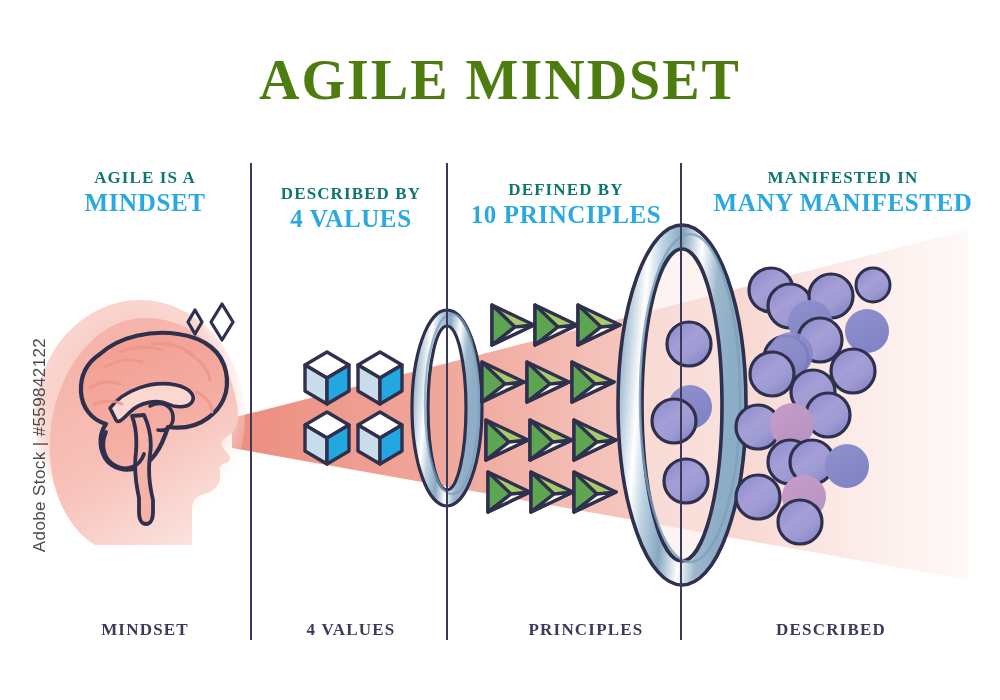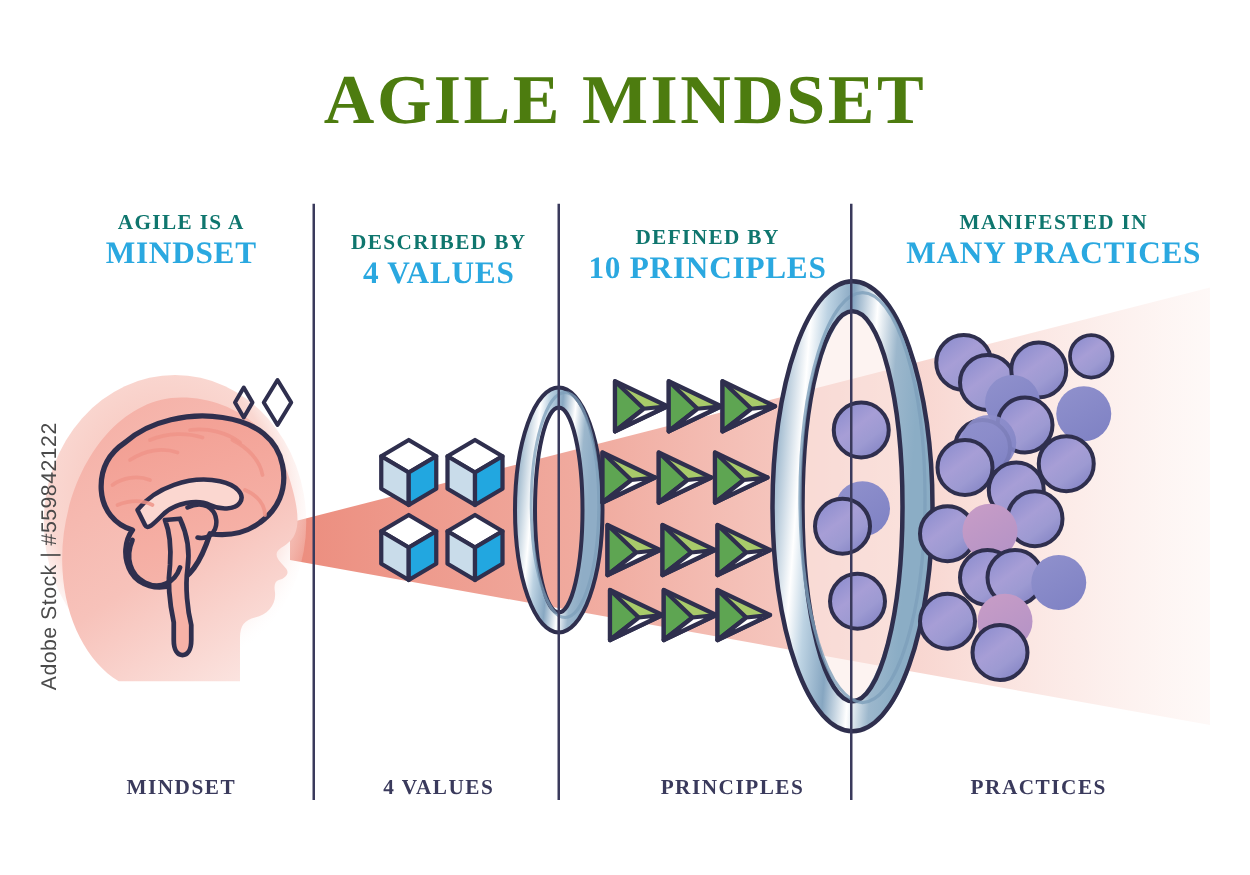--- a/index.html
+++ b/index.html
@@ -355,26 +355,26 @@
   <div class="hdr" id="hdr1">
     <span class="top">DESCRIBED BY</span>
     <span class="bot">4 VALUES</span>
   </div>
   <div class="hdr" id="hdr2">
     <span class="top">DEFINED BY</span>
     <span class="bot">10 PRINCIPLES</span>
   </div>
   <div class="hdr" id="hdr3">
     <span class="top">MANIFESTED IN</span>
-    <span class="bot">MANY PRACTICES</span>
+    <span class="bot">MANY MANIFESTED</span>
   </div>
 
   <div class="divider" id="div0"></div>
   <div class="divider" id="div1"></div>
   <div class="divider" id="div2"></div>
 
   <div class="foot" id="foot0">MINDSET</div>
   <div class="foot" id="foot1">4 VALUES</div>
   <div class="foot" id="foot2">PRINCIPLES</div>
-  <div class="foot" id="foot3">PRACTICES</div>
+  <div class="foot" id="foot3">DESCRIBED</div>
 
   <div class="watermark">Adobe Stock | #559842122</div>
 </div>
 
 </body></html>

